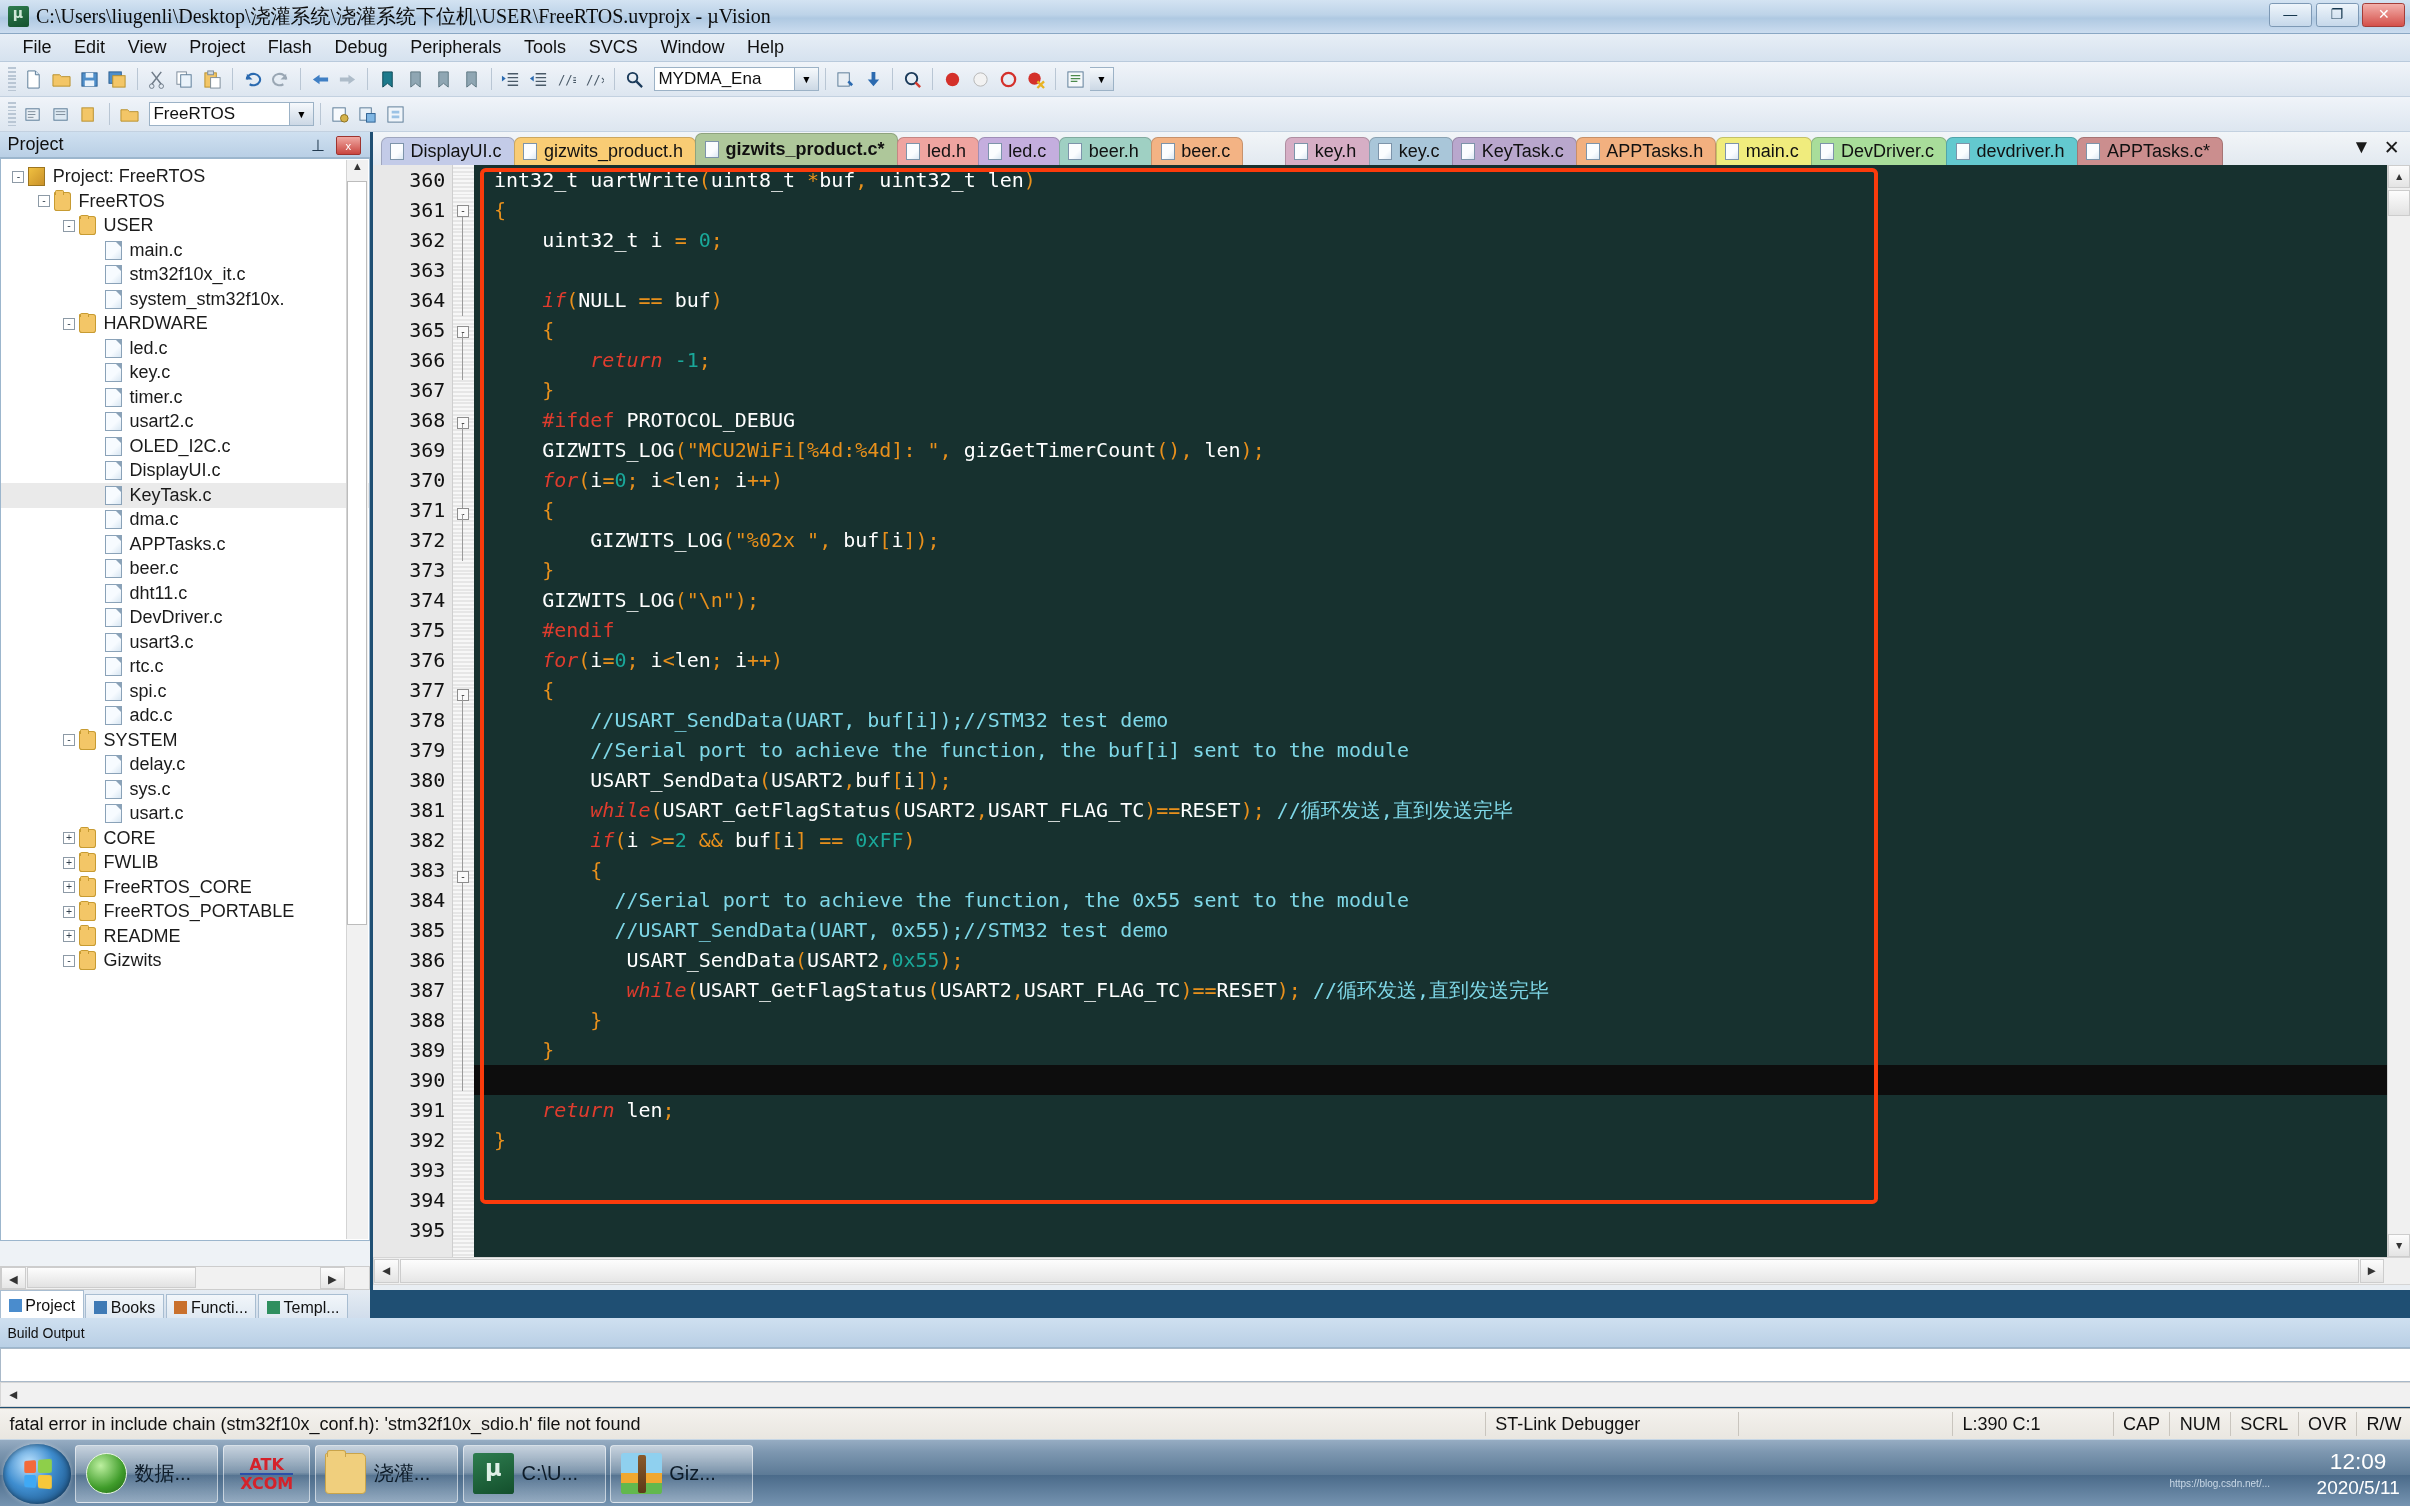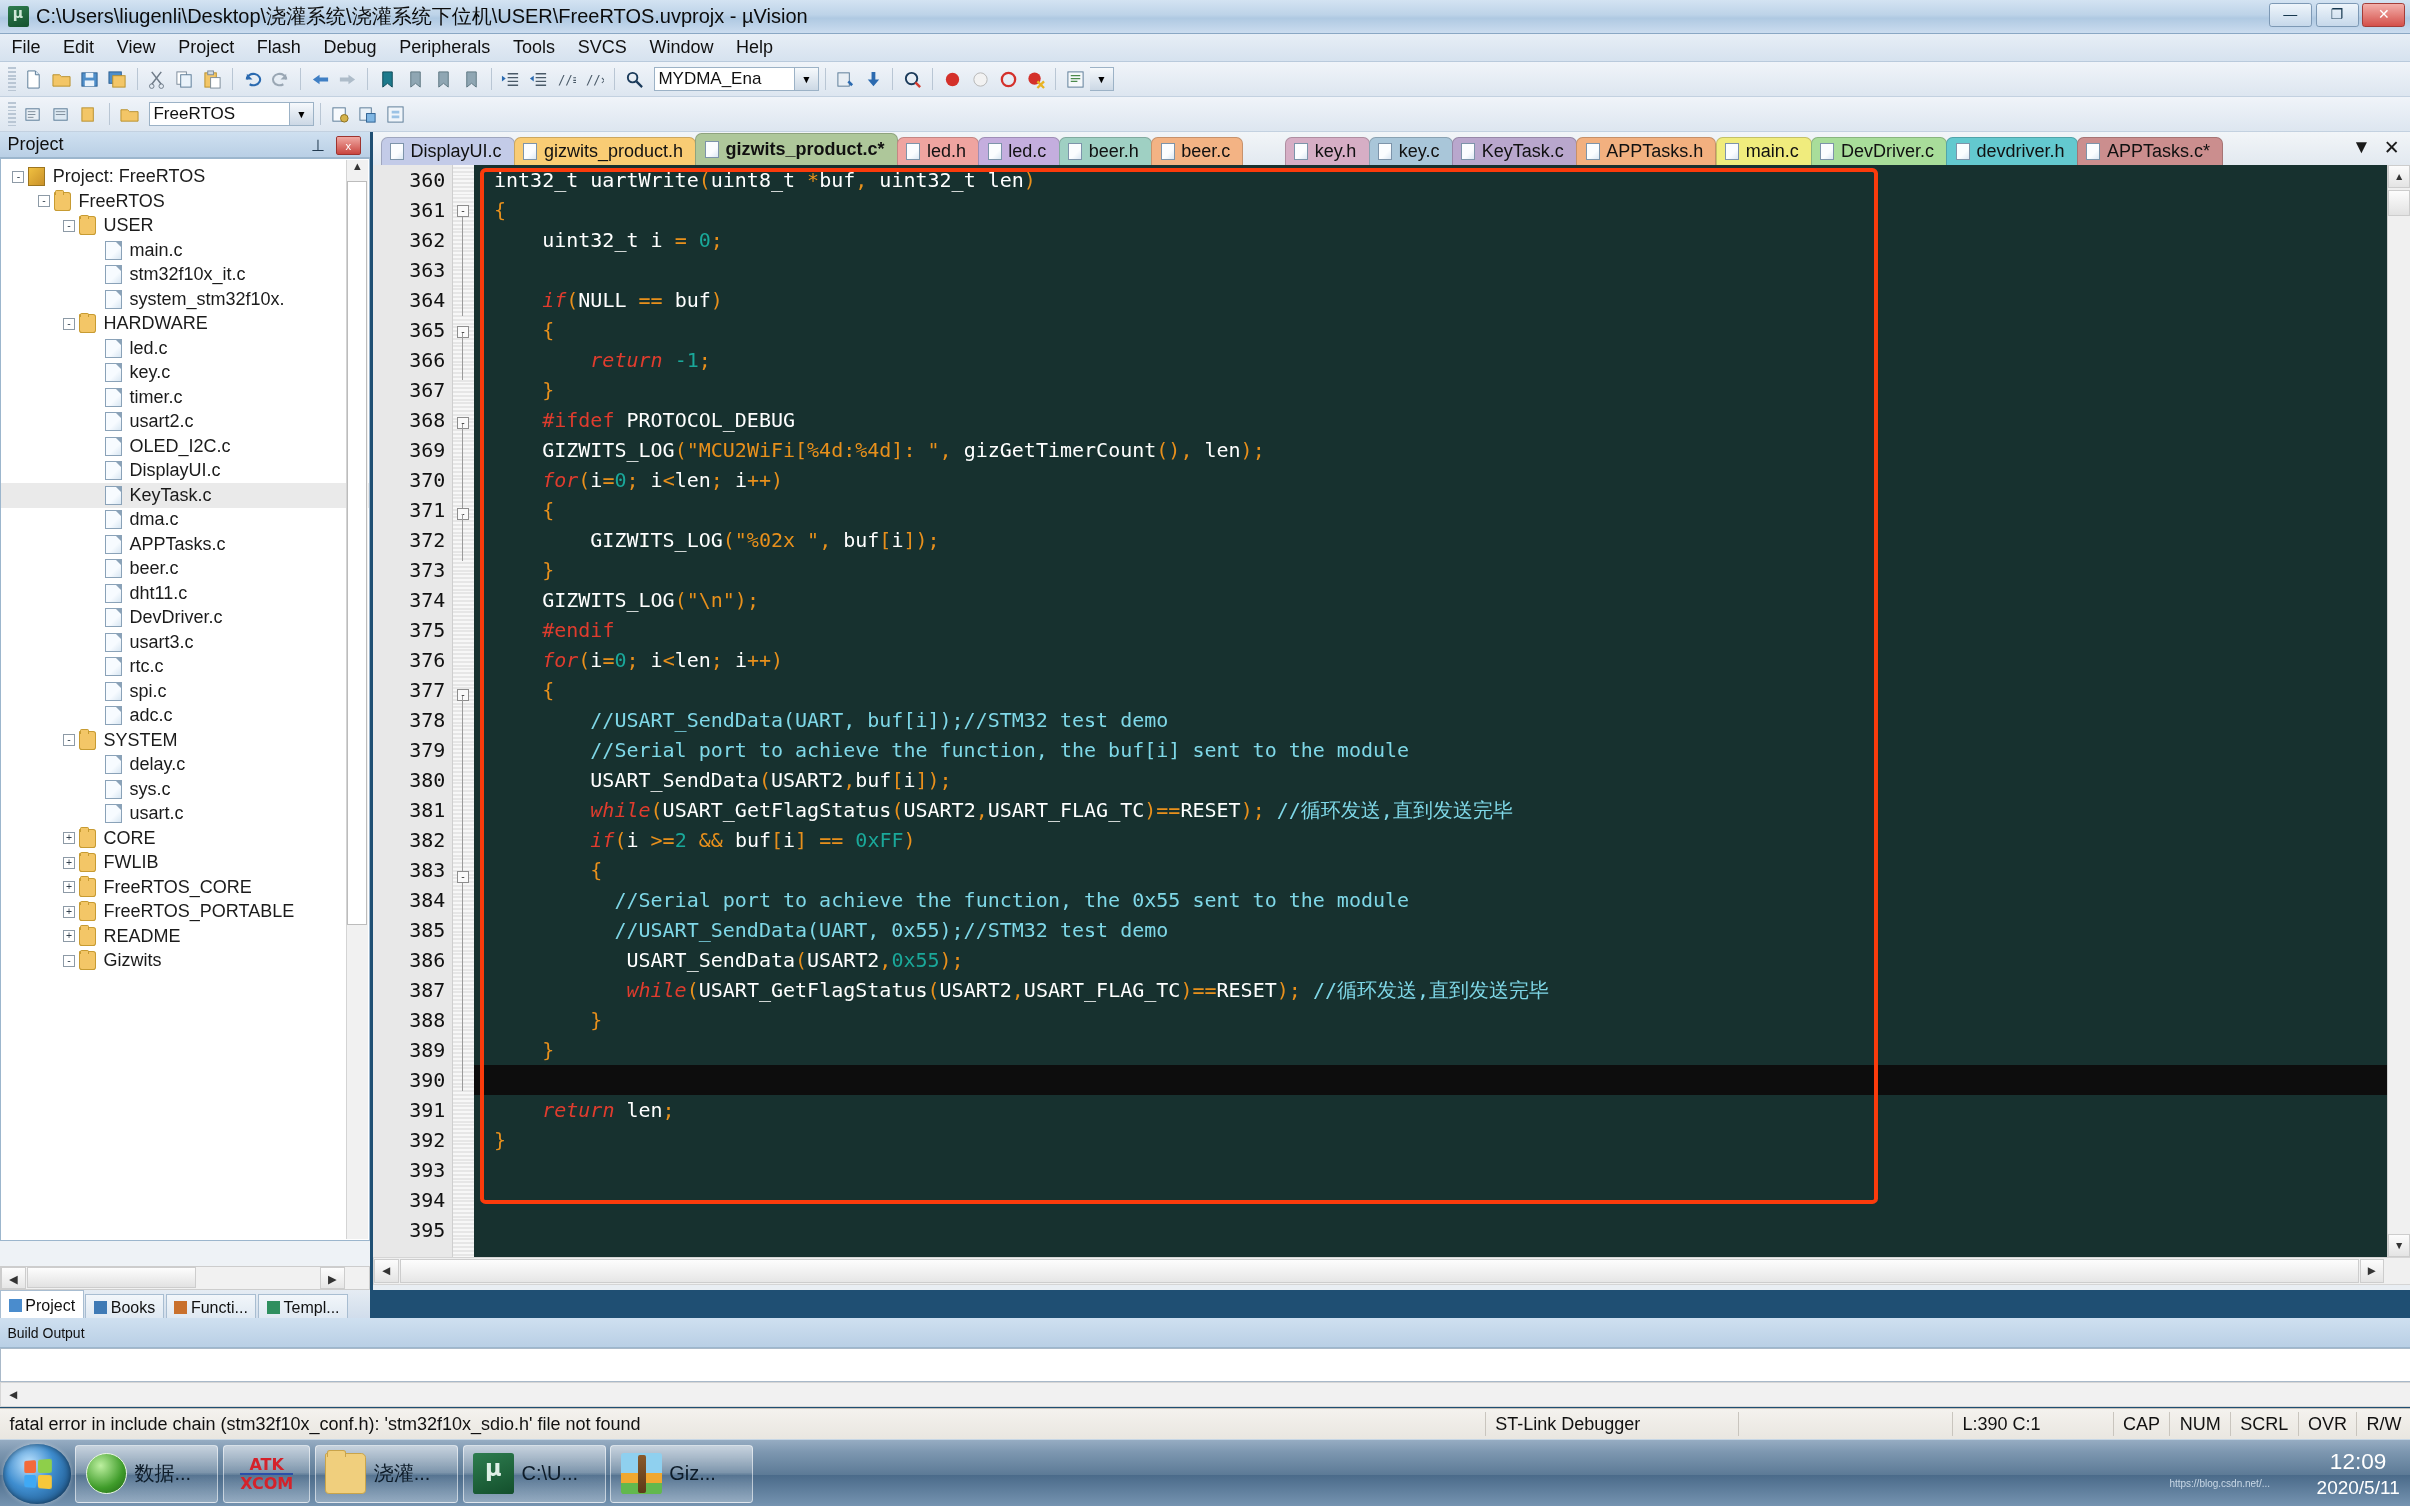--- a/index.html
+++ b/index.html
@@ -16,34 +16,34 @@
   .titlebar{
     position:absolute; left:0; top:0; width:2411px; height:34px;
     background:linear-gradient(180deg,#d3e3f2 0%,#bdd3e8 45%,#afc9e2 55%,#cbdcef 100%);
     border-bottom:0.9px solid #8aa7c4;
     display:flex; align-items:center;
   }
   .tb-ico{ width:21px;height:21px;margin-left:7.5px;margin-right:7.5px;flex:0 0 auto;
     background:linear-gradient(160deg,#2e7d4f,#14512e); border-radius:1.9px; position:relative;}
   .tb-ico::after{content:"μ";position:absolute;left:0;right:0;top:-0.9px;text-align:center;
     color:#cfe8d8;font-size:14px;font-weight:bold;font-family:"DejaVu Sans",sans-serif;}
-  .tb-title{ font-size:20px; color:#0b0b0b; letter-spacing:0; white-space:nowrap;}
+  .tb-title{ font-size:20px; color:#0b0b0b; letter-spacing:0; white-space:nowrap;font-family:Liberation Serif, serif;}
   .tb-btns{ position:absolute; right:5.6px; top:2.8px; display:flex; gap:3.8px;}
   .tb-btn{ width:43px;height:24.5px;border:0.9px solid #7d99b5;border-radius:2.8px;
     background:linear-gradient(180deg,#eef5fb,#c6d8ea); position:relative;}
   .tb-btn.close{ background:linear-gradient(180deg,#f3b0ab,#d4504a); border-color:#a33d38;}
   .tb-btn i{position:absolute;left:0;right:0;top:1.9px;text-align:center;font-style:normal;font-size:14px;color:#17384f;}
   .tb-btn.close i{color:#fff;}
 
   
   .menubar{
     position:absolute; left:0; top:34px; width:2411px; height:28px;
     background:linear-gradient(180deg,#e7eef6,#d6e2ef);
     border-bottom:0.9px solid #b9cadc;
-    display:flex; align-items:flex-start; padding-left:1px; gap:1.9px;
+    display:flex; align-items:flex-start; padding-left:12px; gap:1.9px;
   }
   .menu-item{ padding:2.8px 10.4px; font-size:18px; color:#101010; white-space:nowrap; cursor:default;}
 
   
   .toolbar{
     position:absolute; left:0; width:2411px; height:35px;
     background:linear-gradient(180deg,#f0f4f9,#dde6f0);
     border-bottom:0.9px solid #c3d1e0;
     display:flex; align-items:center; padding-left:3.8px;
   }

